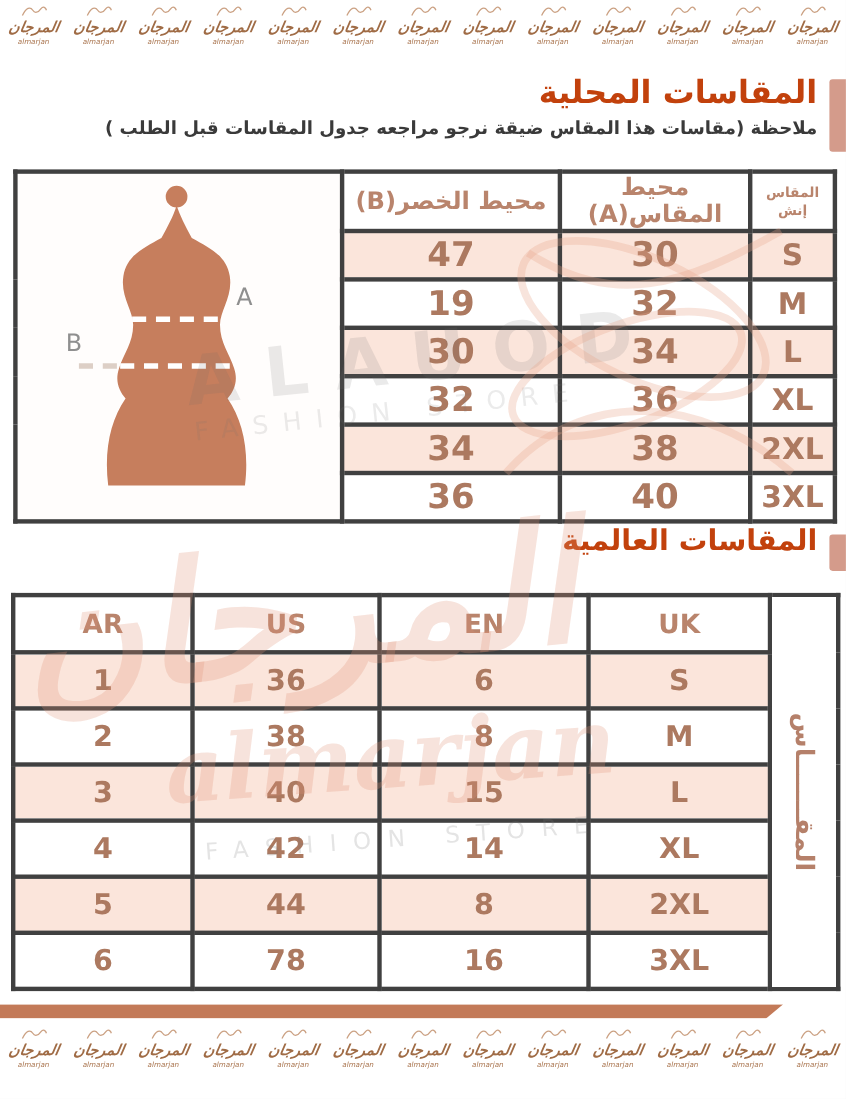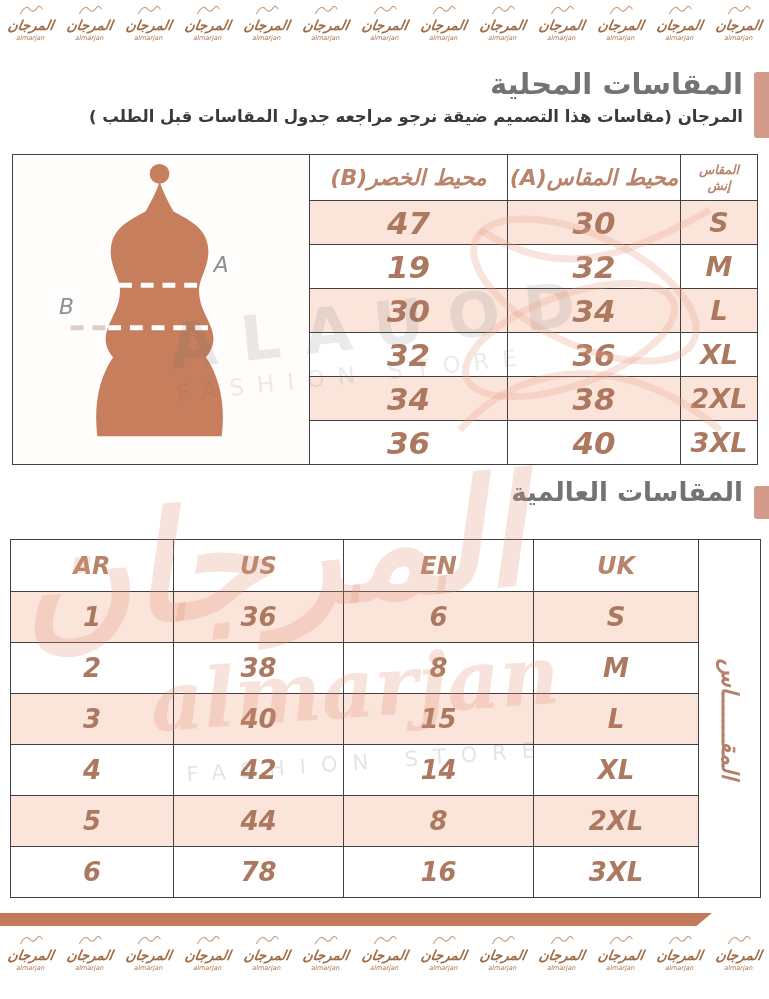--- a/index.html
+++ b/index.html
@@ -15,32 +15,32 @@
   .logo-strip.top{top:2px;}
   .logo-strip.bottom{top:932px;}
   .bunit{width:57px;display:flex;flex-direction:column;align-items:center;color:#a06c46;}
   .bunit svg{width:26px;height:13px;margin-bottom:-1px;}
   .bunit-ar{font-size:13.5px;font-weight:bold;font-style:italic;transform:skewX(-10deg);
     white-space:nowrap;color:#a06c46;line-height:1.4;}
   .bunit-en{font-size:6.5px;font-style:italic;color:#a9744e;line-height:1;}
 
   
   .title-block{position:absolute;right:26px;text-align:right;direction:rtl;}
-  .sec-title{font-size:29px;font-weight:bold;color:#737373;line-height:1.15;}
+  .sec-title{font-size:29px;font-weight:bold;color:#c2410c;line-height:1.15;}
   .sec-title.small{font-size:26px;}
   .note-line{font-size:16.5px;font-weight:600;color:#3a3a3a;margin-top:6px;}
   .accent-bar{position:absolute;right:0;width:15px;background:#d49b8b;border-radius:3px 0 0 3px;}
   #bar1{top:72px;height:66px;}
   #bar2{top:486px;height:33px;}
   #title1{top:68px;}
   #title2{top:478px;}
 
   
   table{border-collapse:collapse;position:absolute;table-layout:fixed;background:#fff;}
-  td,th{border:1px solid #404040;text-align:center;vertical-align:middle;padding:0;overflow:hidden;font-style:italic;}
+  td,th{border:4px solid #404040;text-align:center;vertical-align:middle;padding:0;overflow:hidden;}
   .pink{background:#fbe5db;}
   #table1{left:12px;top:154px;width:745px;}
   #table2{left:10px;top:539px;width:750px;border-radius:24px;}
   .hdr{font-size:22px;font-weight:bold;color:#b9846c;direction:rtl;}
   .hdr-small{font-size:12.5px;font-weight:bold;color:#b9846c;direction:rtl;line-height:1.25;}
   .val{font-size:31px;font-weight:bold;color:#ac7960;}
   .val-size{font-size:27px;font-weight:bold;color:#ac7960;}
   .hdr-en{font-size:24px;font-weight:bold;color:#b9846c;}
   .val2{font-size:26px;font-weight:bold;color:#ac7960;}
   #mannequin-cell{background:#fffdfc;}
@@ -164,21 +164,21 @@
           <path d="M4,15 C10,3 16,1 20,7 C23,12 28,11 33,4 C36,0 40,3 41,7" fill="none" stroke="#cba183" stroke-width="2"></path>
         </svg>
         <span class="bunit-ar">المرجان</span>
         <span class="bunit-en">almarjan</span>
       </div>
     </div>
 
   <div class="accent-bar" id="bar1"></div>
   <div class="title-block" id="title1">
     <div class="sec-title">المقاسات المحلية</div>
-    <div class="note-line">المرجان (مقاسات هذا التصميم ضيقة نرجو مراجعه جدول المقاسات قبل الطلب )</div>
+    <div class="note-line">ملاحظة (مقاسات هذا المقاس ضيقة نرجو مراجعه جدول المقاسات قبل الطلب )</div>
   </div>
 
   <table id="table1">
     <colgroup>
       <col style="width:297px">
         <col style="width:198px">
         <col style="width:173px">
         <col style="width:77px">
     </colgroup>
     <tbody>

